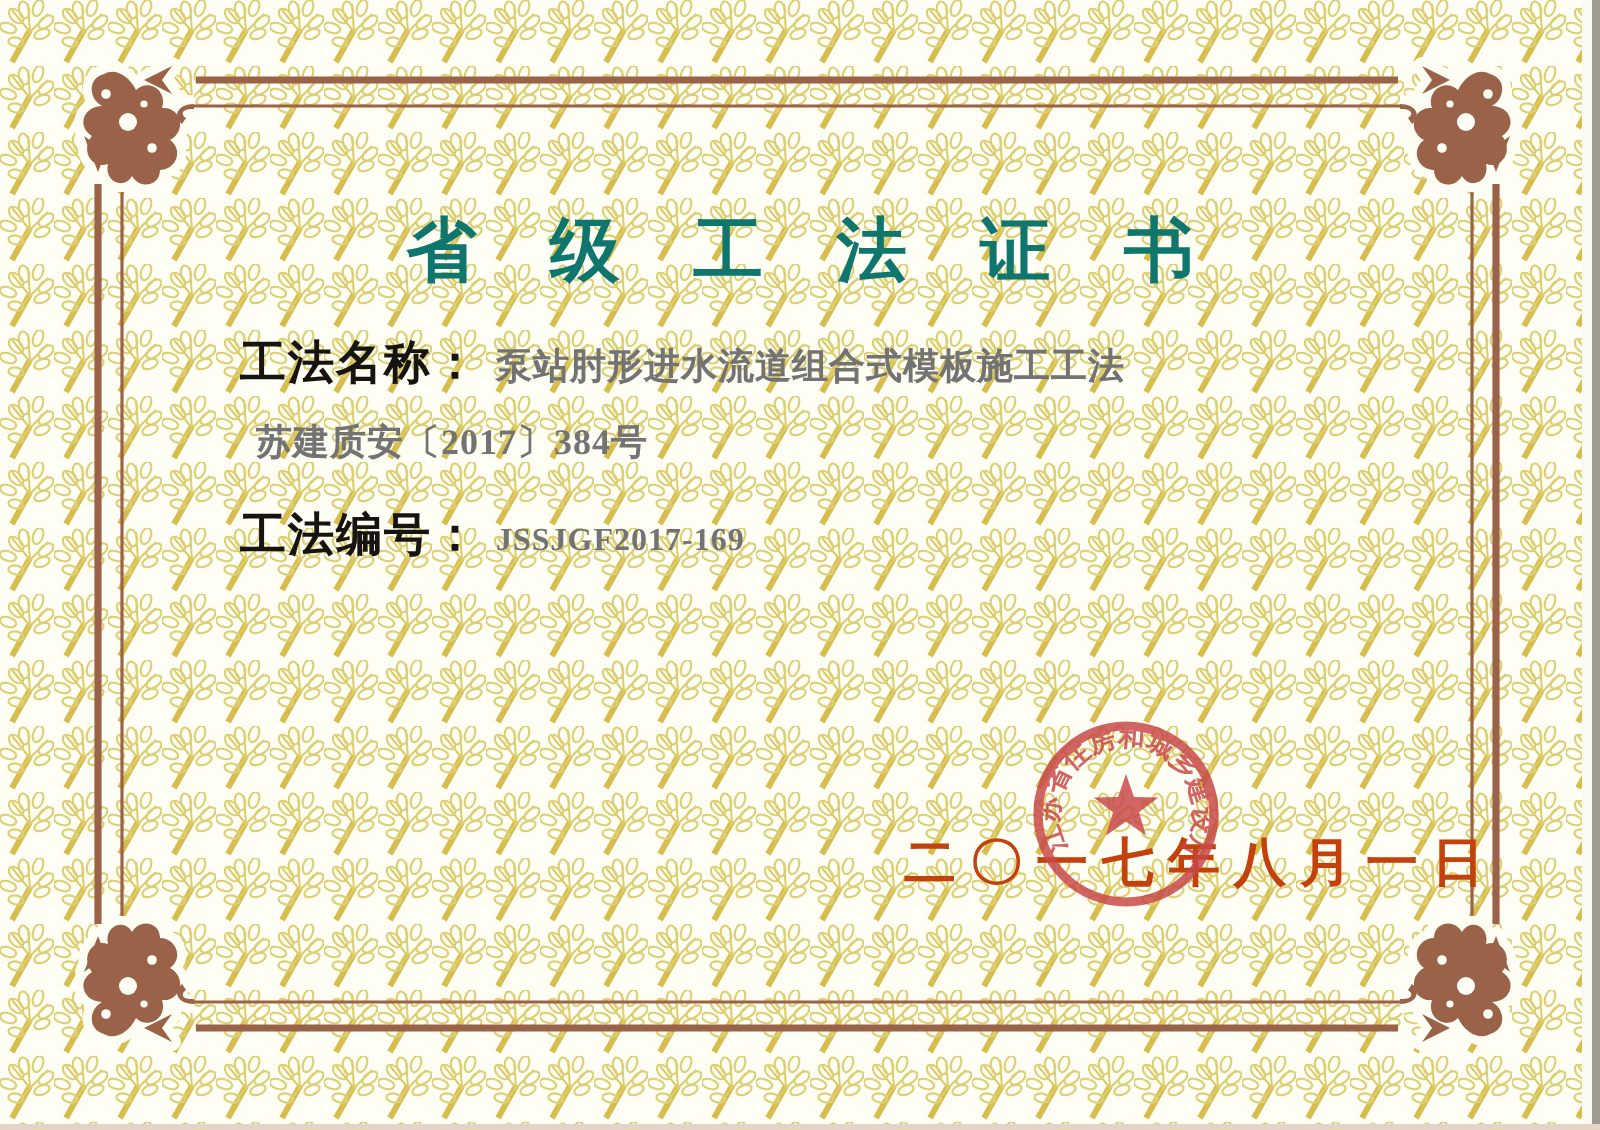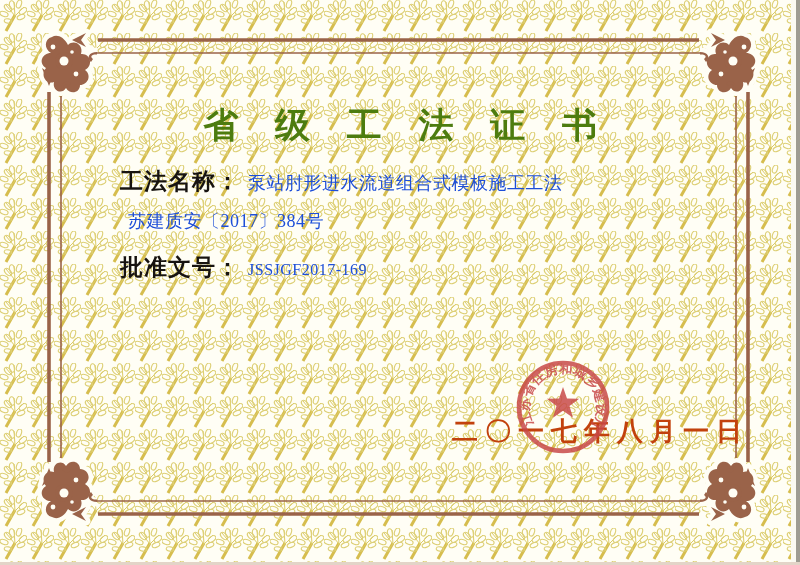--- a/index.html
+++ b/index.html
@@ -7,28 +7,28 @@
     position:relative;width:800px;height:565px;overflow:hidden;
     background:#fffef5;
     font-family:"Liberation Serif","DejaVu Serif",serif;
   }
   .layer{position:absolute;left:0;top:0;width:800px;height:565px;}
   .bg{z-index:0;}
   .frame{z-index:1;}
   .content{z-index:2;}
   .title{
     position:absolute;left:0;top:102px;width:800px;text-align:center;
-    font-size:35px;font-weight:bold;color:#4d7c0f;
+    font-size:35px;font-weight:bold;color:#0f766e;
     letter-spacing:14px;text-indent:14px;
   }
   .row{
     position:absolute;left:120px;display:flex;align-items:baseline;white-space:nowrap;
   }
   .row .lbl{font-size:23px;font-weight:bold;color:#171310;letter-spacing:1px;}
-  .row .val{font-size:18px;color:#1d4ed8;margin-left:8px;letter-spacing:0.5px;}
+  .row .val{font-size:18px;color:#737373;margin-left:8px;letter-spacing:0.5px;font-weight:bold;}
   .row.r1{top:166px;justify-content:flex-end;}
   .row.r2{top:209px;}
   .row.r3{top:252px;}
   .row.r4{top:294px;}
   .row.r5{top:337px;}
   .row.r3 .val{font-size:16px;letter-spacing:0.5px;}
   .row.r4 .val{font-size:19px;letter-spacing:1px;}
   .date{
     position:absolute;left:452px;top:414px;
     font-size:26px;font-weight:bold;color:#c2410c;letter-spacing:7px;white-space:nowrap;
@@ -127,21 +127,21 @@
     <div class="title">省 级 工 法 证 书</div>
 
     <div class="row r1">
       <span class="lbl">工法名称：</span>
       <span class="val">泵站肘形进水流道组合式模板施工工法</span>
     </div>
     <div class="row r2">
       <span class="val">苏建质安〔2017〕384号</span>
     </div>
     <div class="row r3">
-      <span class="lbl">批准文号：</span>
+      <span class="lbl">工法编号：</span>
       <span class="val">JSSJGF2017-169</span>
     </div>
     <div class="row r5">
     </div>
 
     <div class="date">二〇一七年八月一日</div>
   </div>
 
   <svg class="seal" width="120" height="120" viewBox="0 0 120 120">
     <circle cx="60" cy="60" r="44" fill="none" stroke="#c84848" stroke-width="4.6"></circle>

